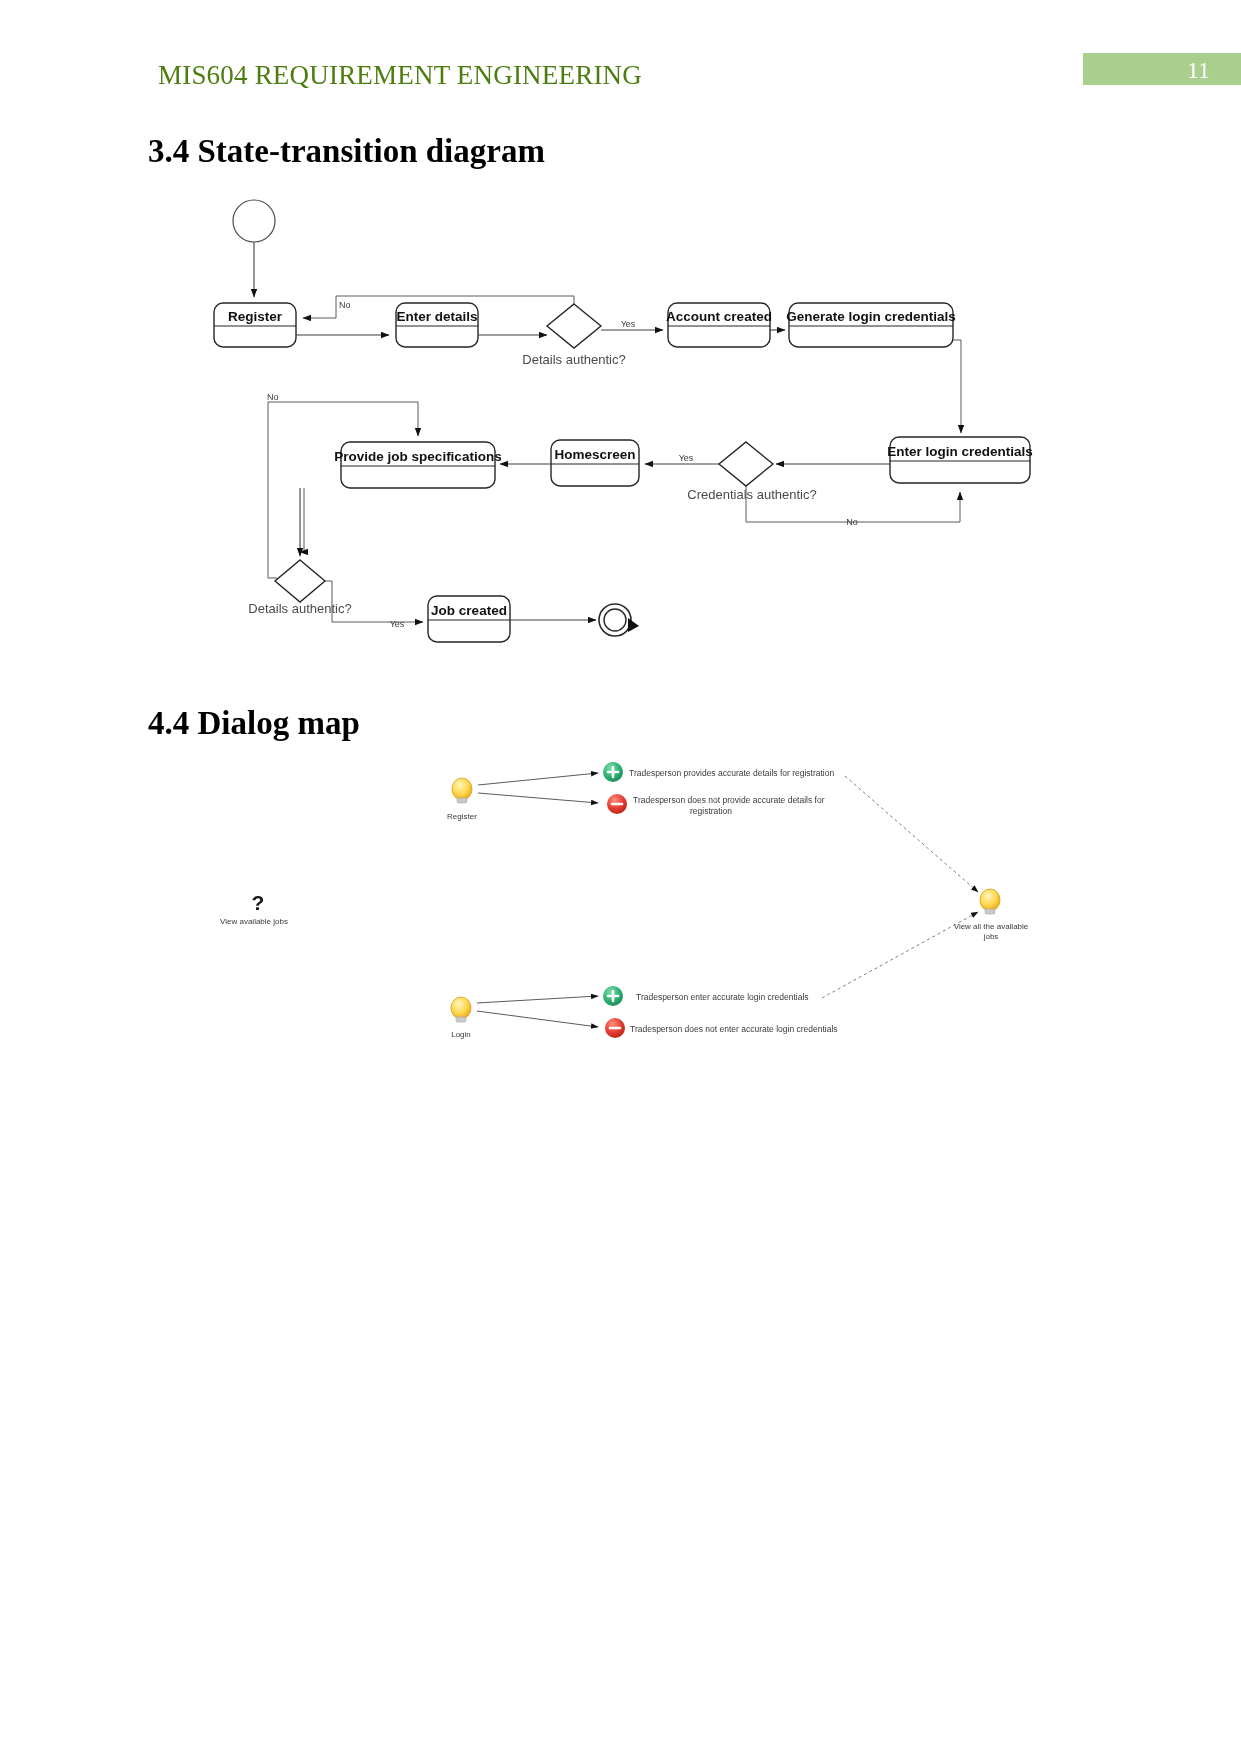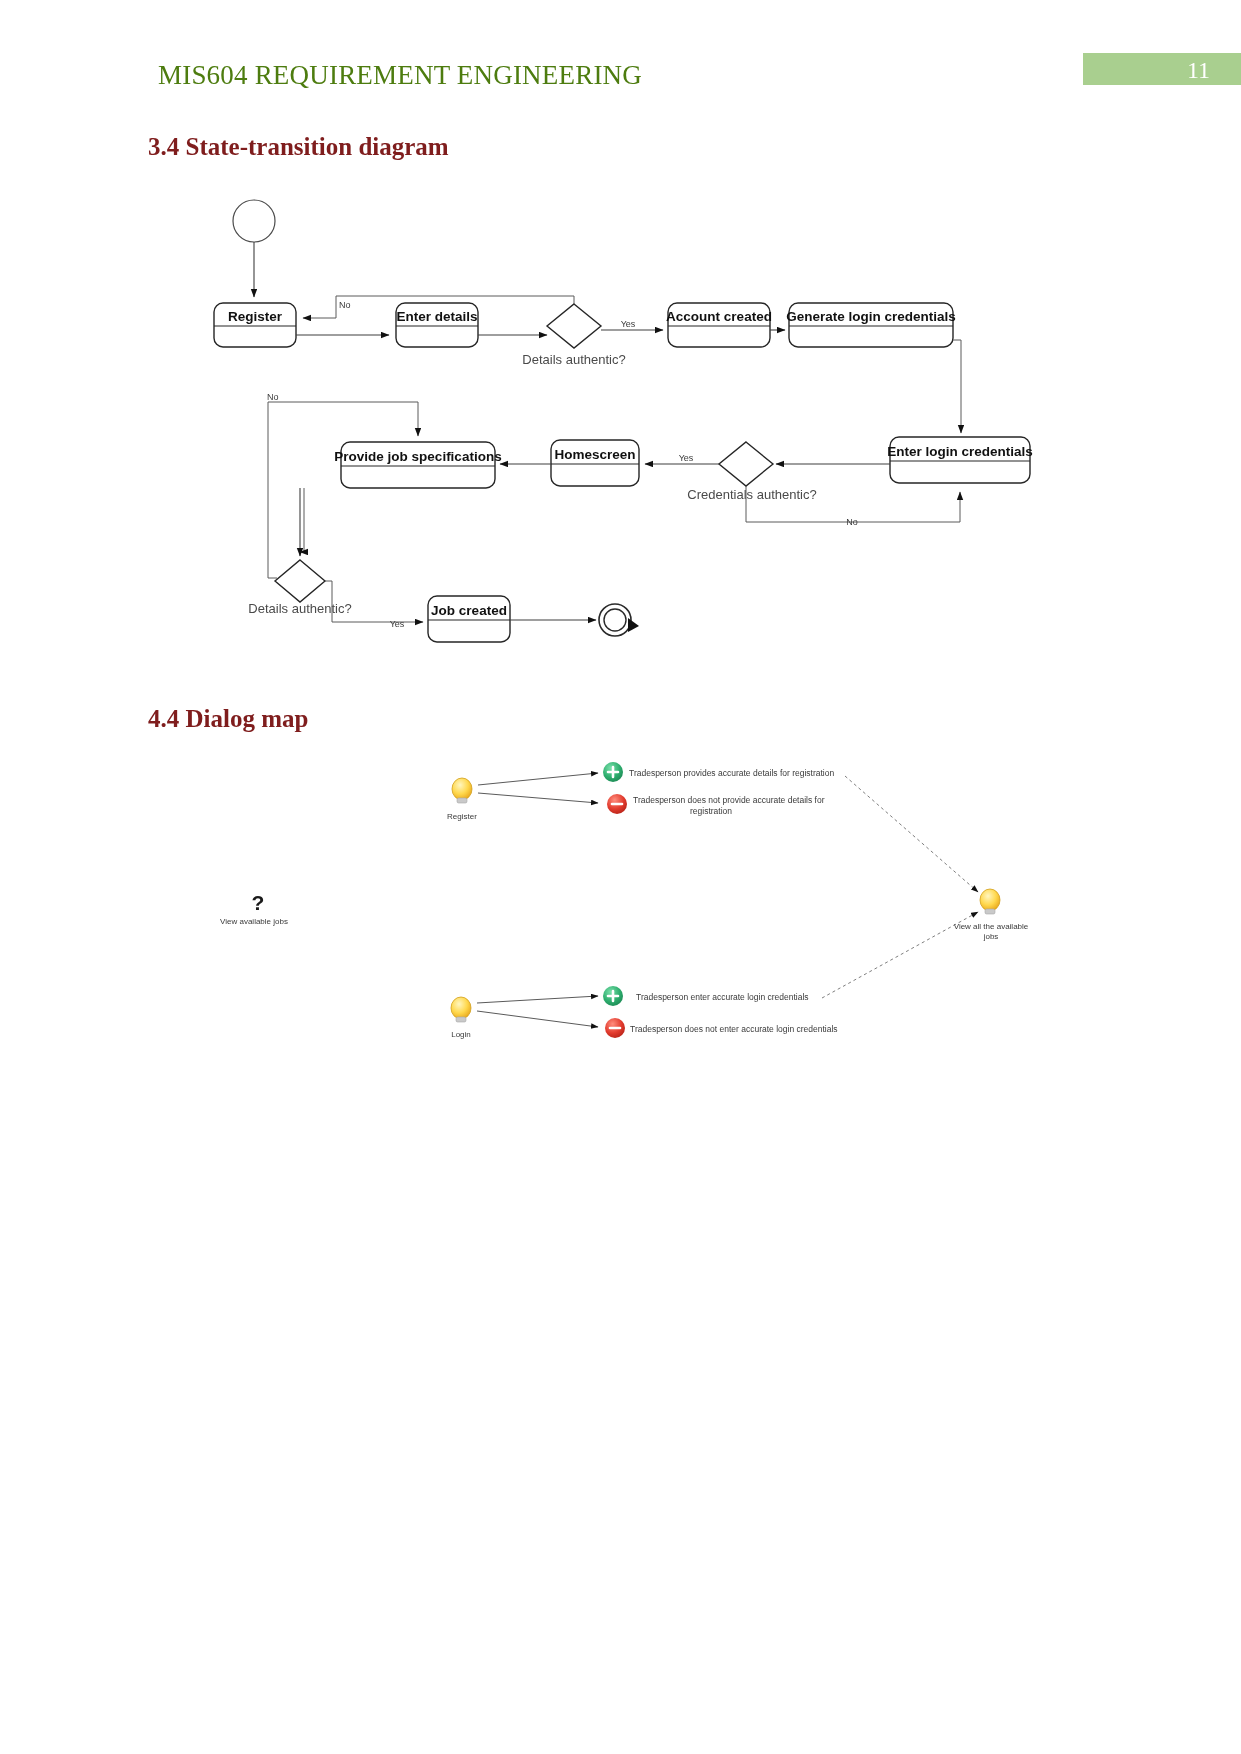--- a/index.html
+++ b/index.html
@@ -7,21 +7,21 @@
   .page{position:absolute;inset:0;background:#fff;}
 
   
   .doc-header{position:absolute;left:148px;top:60px;font-family:"Liberation Serif",serif;
               font-size:27px;letter-spacing:.2px;color:#4d7c0f;white-space:nowrap;margin-left:10px;}
   .page-badge{position:absolute;left:1083px;top:53px;width:160px;height:32px;background:#a9cf8f;}
   .page-badge span{position:absolute;right:33px;top:1px;color:#ffffff;font-family:"Liberation Serif",serif;
                    font-size:24px;line-height:32px;}
 
   
-  .sec-head{position:absolute;font-family:"Liberation Serif",serif;font-weight:bold;font-size:25px;color:#7f1d1d;white-space:nowrap;}
+  .sec-head{position:absolute;font-family:"Liberation Serif",serif;font-weight:bold;font-size:33px;color:#000000;white-space:nowrap;}
   #sec34{left:148px;top:133px;}
   #sec35{left:148px;top:705px;}
 
   
   .canvas{position:absolute;left:0;top:0;width:1241px;height:1754px;pointer-events:none;}
 
   
   .nodeLabel{font-family:"Liberation Sans",sans-serif;font-weight:bold;font-size:13.5px;fill:#111;}
   .edgeLabel{font-family:"Liberation Sans",sans-serif;font-size:9px;fill:#3b3b3b;}
   .diaCaption{font-family:"Liberation Sans",sans-serif;font-size:13px;fill:#4a4a4a;}

